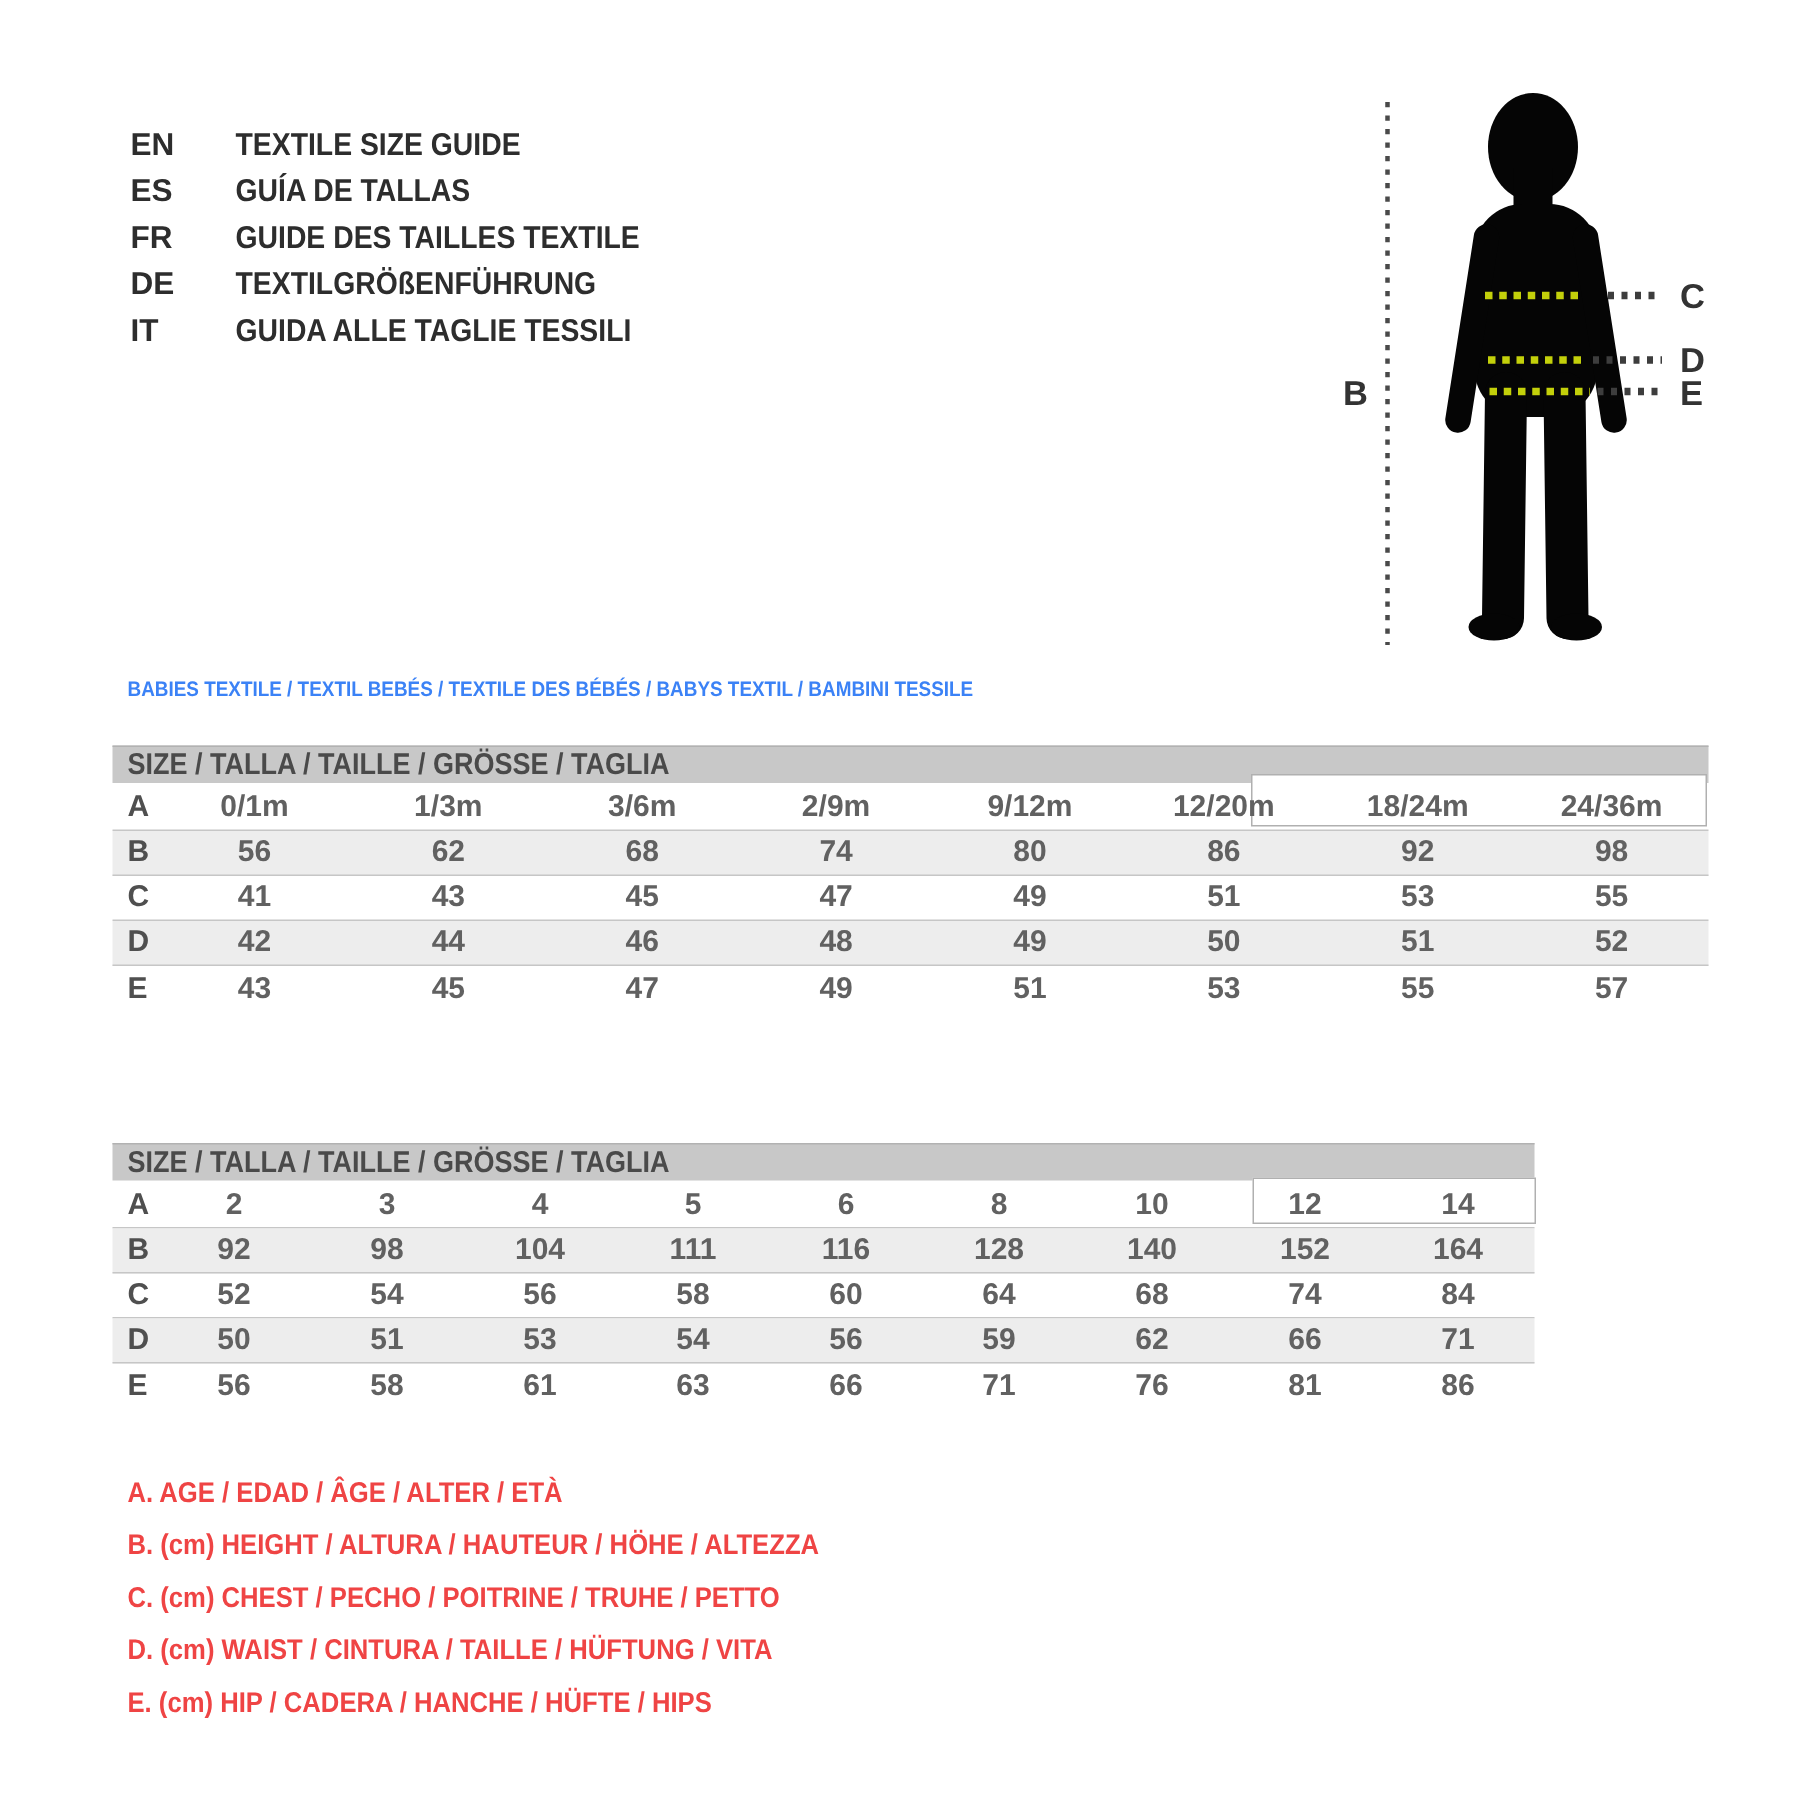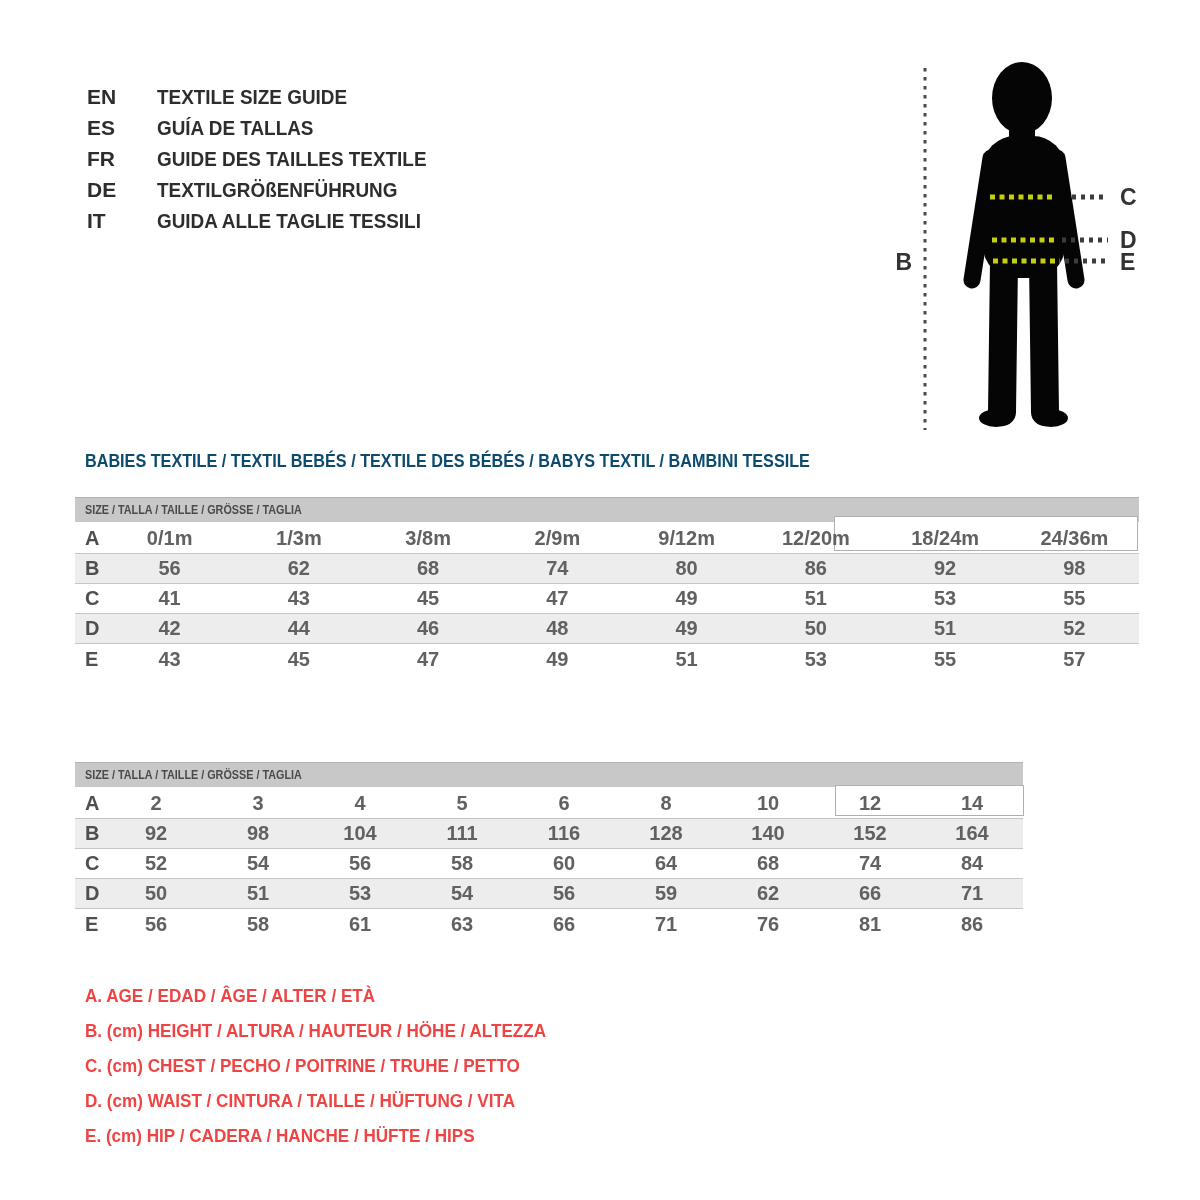--- a/index.html
+++ b/index.html
@@ -6,30 +6,30 @@
   .canvas{position:relative;width:1200px;height:1200px;background:#ffffff;overflow:hidden;
           font-family:"Liberation Sans",sans-serif;}
   .cond{display:inline-block;transform:scaleX(0.9);transform-origin:0 50%;white-space:nowrap;}
 
   
   .lang-block{position:absolute;left:87px;top:81px;}
   .lang-row{display:flex;height:31px;align-items:center;font-size:21px;font-weight:700;color:#2d2d2d;}
   .lang-code{width:70px;flex:0 0 70px;}
 
   
-  .sec-heading{position:absolute;left:85px;height:20px;font-size:18px;font-weight:700;color:#0c4a6e;}
+  .sec-heading{position:absolute;left:85px;height:20px;font-size:14px;font-weight:700;color:#3b82f6;}
   #babies-heading{top:451px;}
   #children-heading{top:727px;}
 
   
   .stable{position:absolute;left:75px;}
   #babies-table{top:497px;width:1064px;}
   #children-table{top:762px;width:948px;}
   .tbar{position:relative;z-index:1;height:25px;line-height:24px;background:#c8c8c8;color:#4a4a4a;
-        font-size:12px;font-weight:700;padding-left:10px;margin-bottom:2px;
+        font-size:20px;font-weight:700;padding-left:10px;margin-bottom:2px;
         border-top:1px solid #b2b2b2;box-sizing:border-box;}
   .trow{position:relative;z-index:3;display:grid;height:30px;align-items:center;box-sizing:border-box;
         border-bottom:1px solid #c6c6c6;font-size:20px;font-weight:700;color:#616161;text-align:center;}
   .trow:last-child{border-bottom:none;}
   .trow.alt{background:#ededed;}
   .rlabel{text-align:left;padding-left:10px;color:#4f4f4f;}
   .hlbox{position:absolute;z-index:2;background:#ffffff;border:1px solid #b0b0b0;box-sizing:border-box;}
   #babies-table .hlbox{left:759px;top:19px;width:304px;height:35px;}
   #children-table .hlbox{left:760px;top:23px;width:189px;height:31px;}
 
@@ -107,21 +107,21 @@
   <div class="sec-heading" id="babies-heading">
     <span class="cond">BABIES TEXTILE / TEXTIL BEBÉS / TEXTILE DES BÉBÉS / BABYS TEXTIL / BAMBINI TESSILE</span>
   </div>
   <div class="stable" id="babies-table">
     <div class="hlbox"></div>
   <div class="tbar"><span class="cond">SIZE / TALLA / TAILLE / GRÖSSE / TAGLIA</span></div>
       <div class="trow" style="grid-template-columns: 30px repeat(8, 1fr);">
         <span class="rlabel">A</span>
         <span class="cell">0/1m</span>
         <span class="cell">1/3m</span>
-        <span class="cell">3/8m</span>
+        <span class="cell">3/6m</span>
         <span class="cell">2/9m</span>
         <span class="cell">9/12m</span>
         <span class="cell">12/20m</span>
         <span class="cell">18/24m</span>
         <span class="cell">24/36m</span>
       </div>
       <div class="trow alt" style="grid-template-columns: 30px repeat(8, 1fr);">
         <span class="rlabel">B</span>
         <span class="cell">56</span>
         <span class="cell">62</span>

